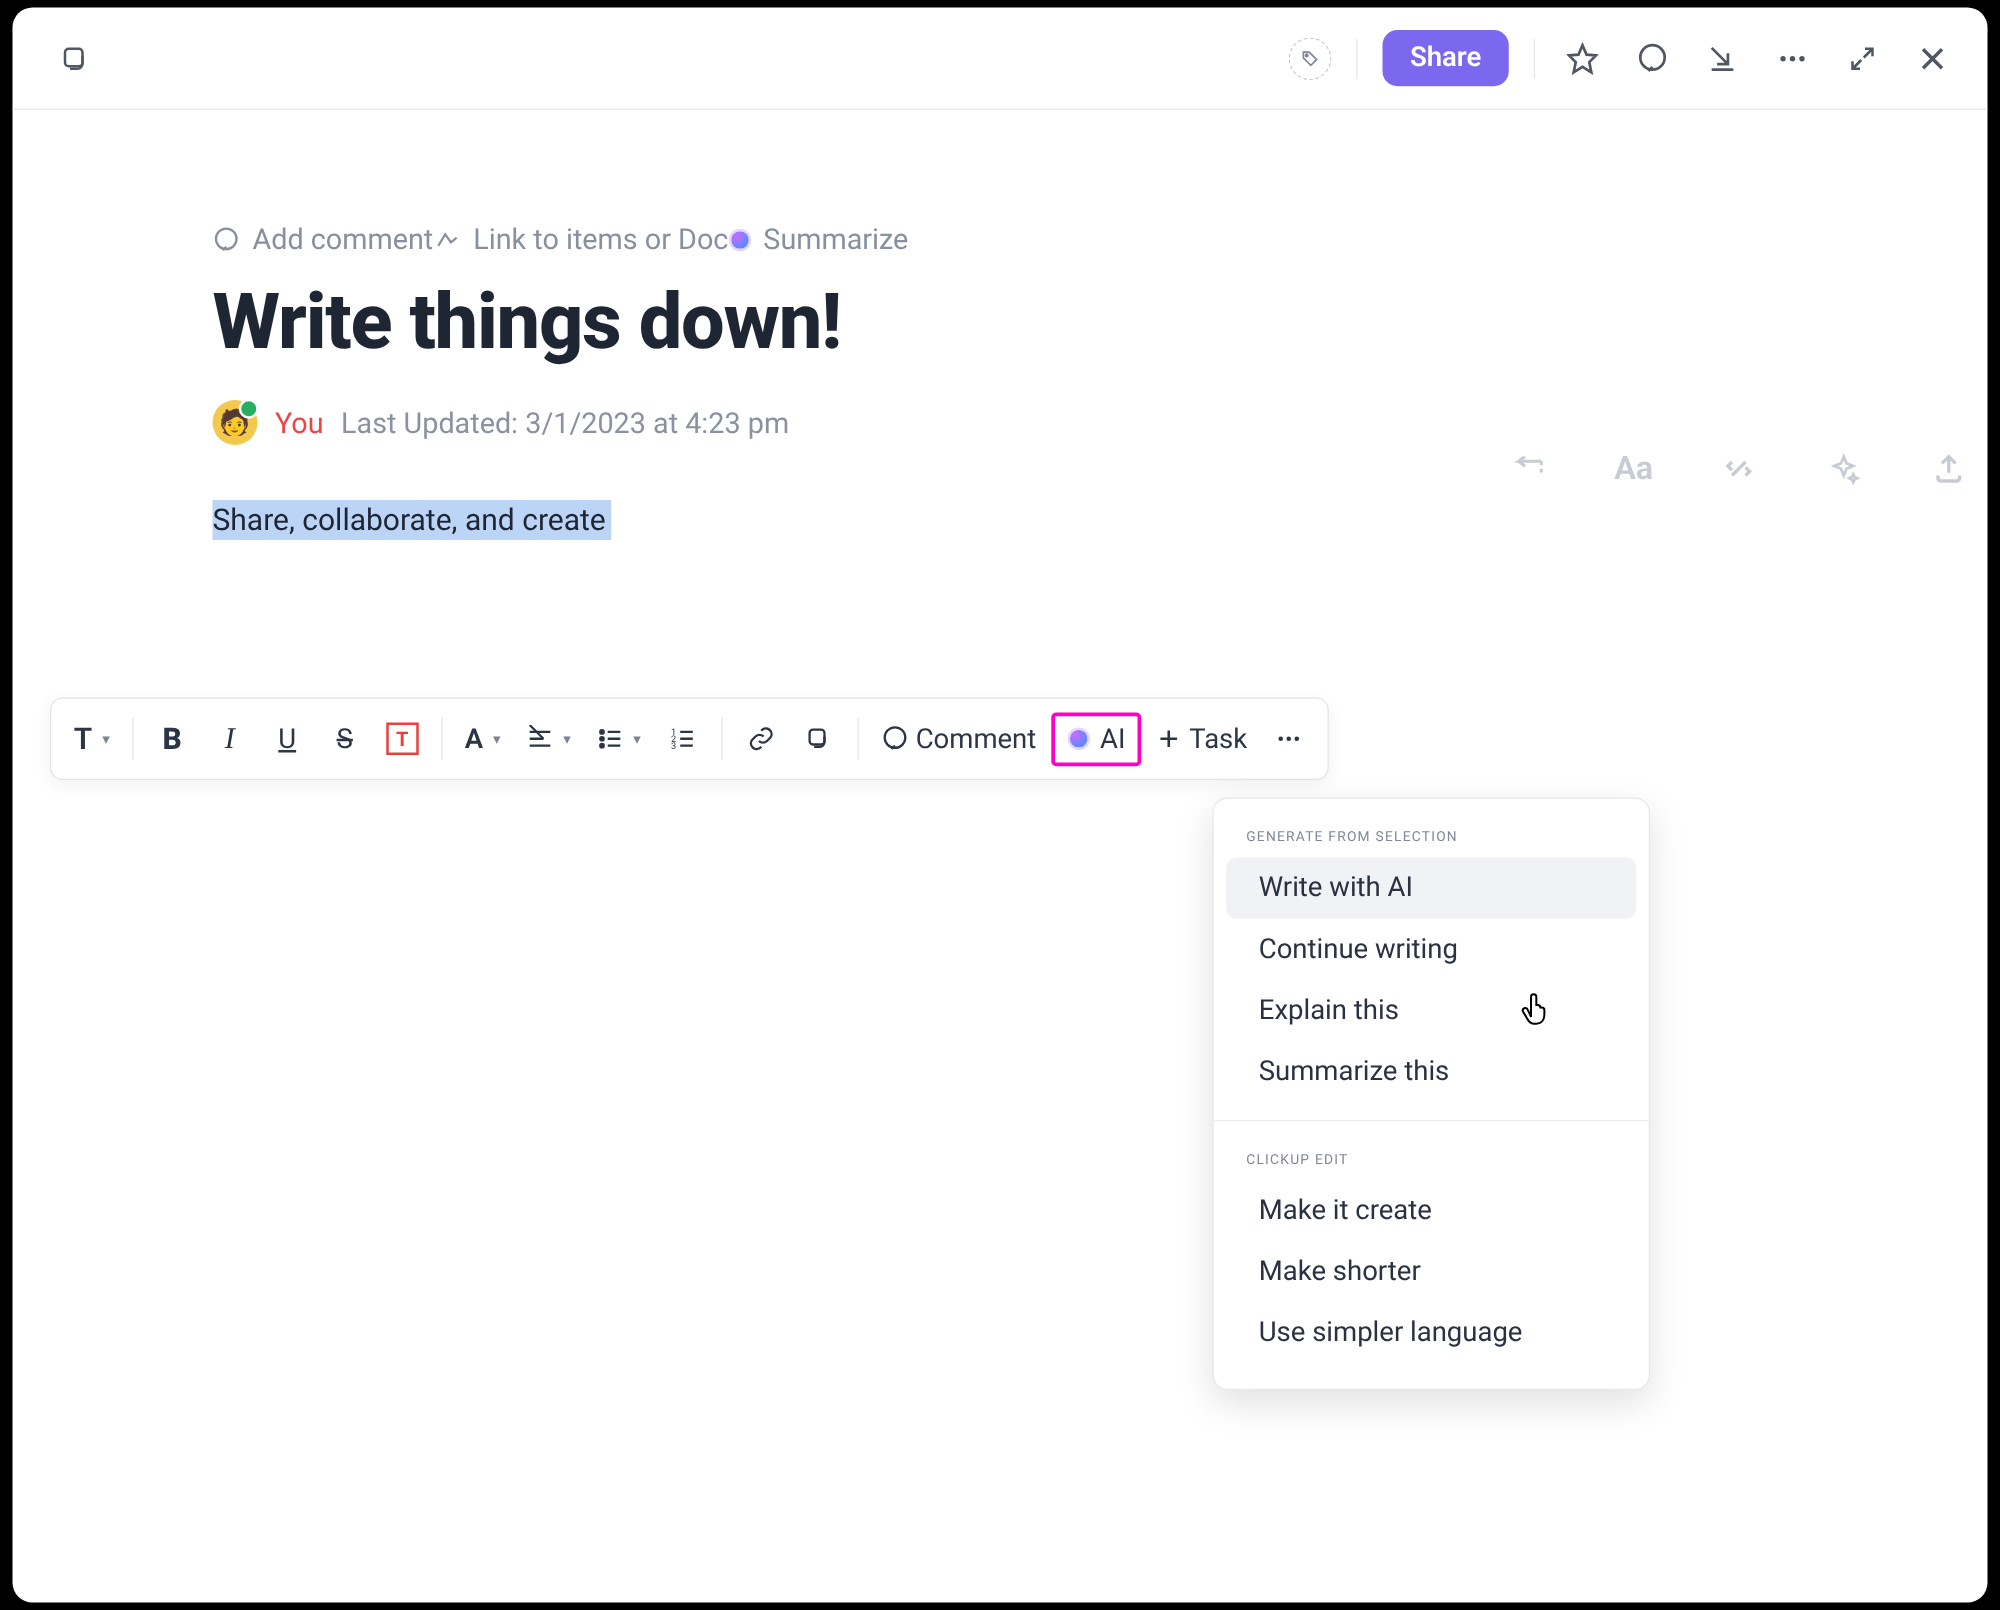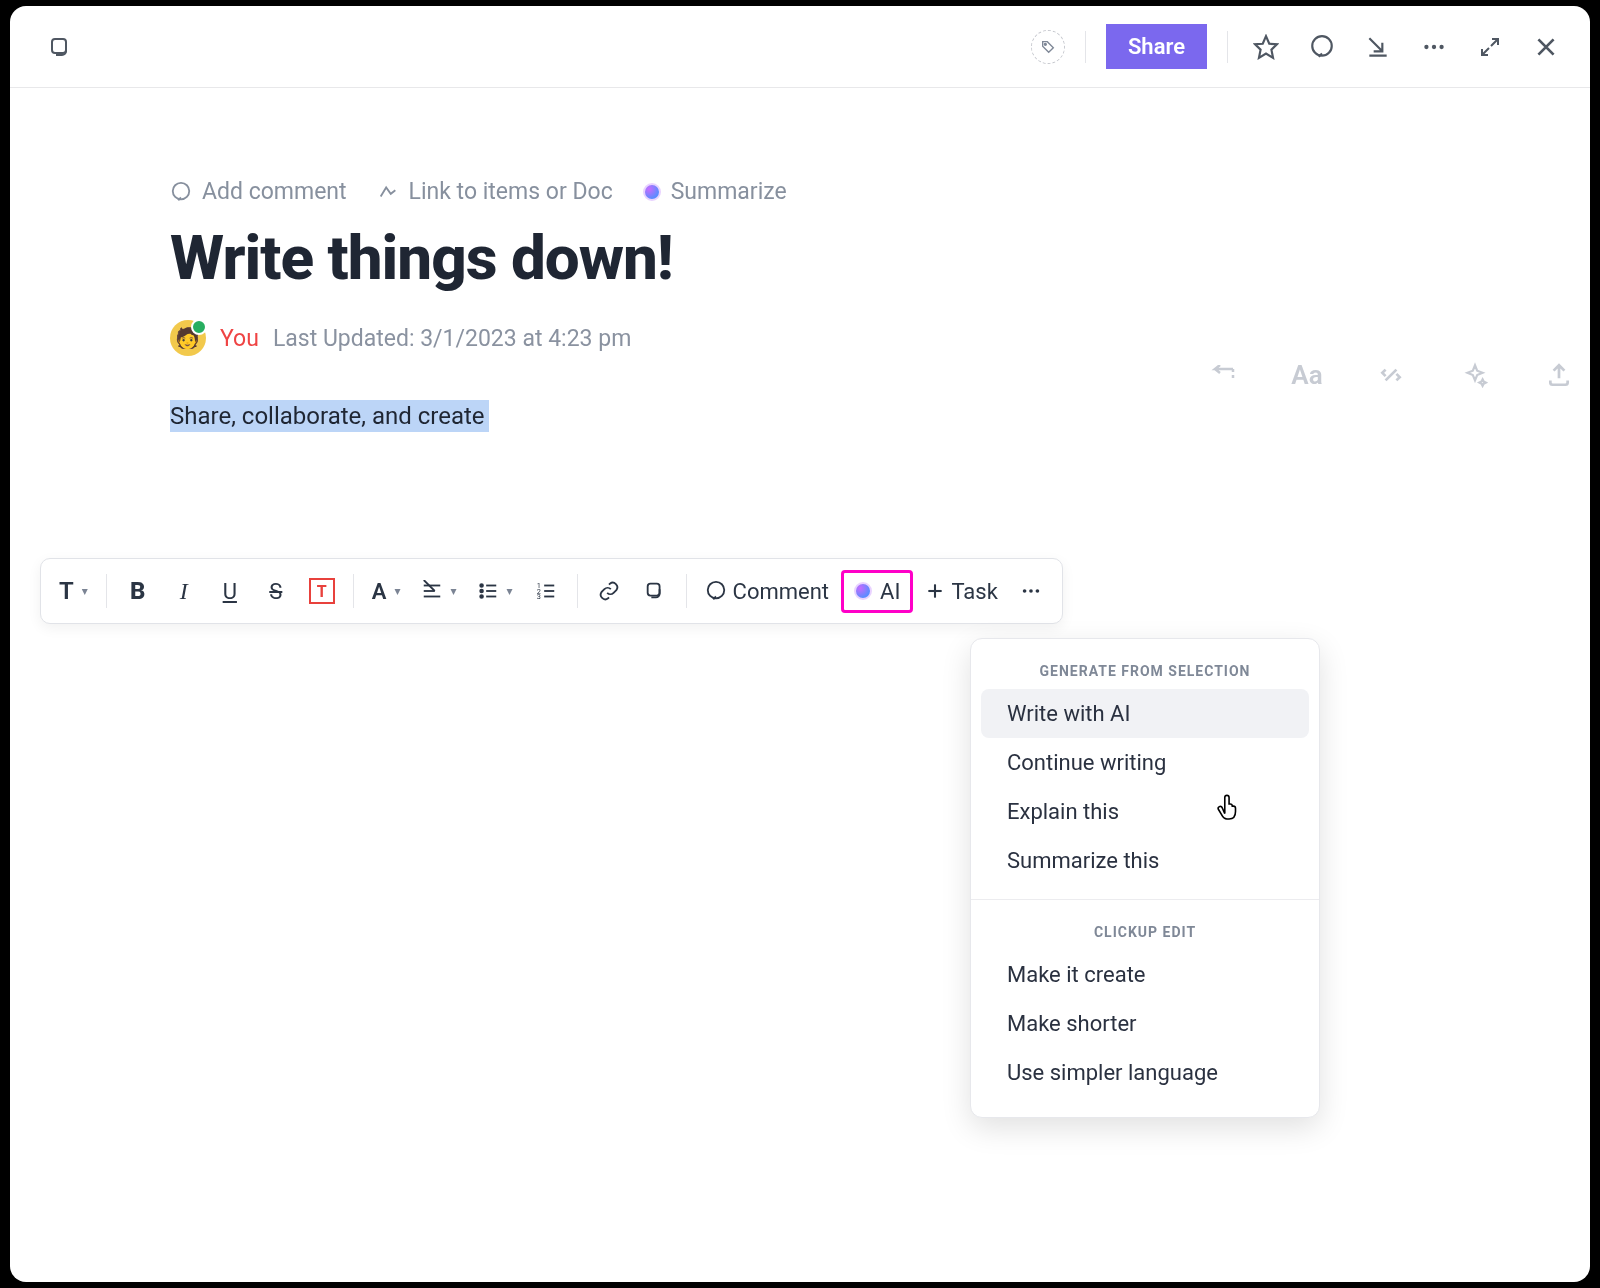--- a/index.html
+++ b/index.html
@@ -46,35 +46,35 @@
   }
   .vdiv {
     width:1px; height:32px; background:#e4e5e9;
   }
   .share-btn {
     background:#7b68ee;
     color:#fff;
     font-weight:600;
     font-size:22px;
     padding:10px 22px;
-    border-radius:0;
+    border-radius:12px;
     cursor:pointer;
   }
   
   .body {
     flex:1;
     position:relative;
     overflow:hidden;
   }
   .content {
     padding: 90px 0 0 160px;
     width: 1060px;
   }
   .meta-row {
-    display:flex; align-items:center; gap:30px;
+    display:flex; align-items:center; 
     color:#87909e; font-size:23px;
     margin-bottom: 16px;
   }
   .meta-item { display:flex; align-items:center; gap:10px; cursor:pointer; }
   .title {
     font-size:62px;
     font-weight:800;
     color:#1f2633;
     letter-spacing:-1px;
     margin-bottom: 26px;
@@ -161,26 +161,25 @@
     position:absolute;
     top:550px; left:960px;
     width:350px;
     background:#fff;
     border:1px solid #e7e8ec;
     border-radius:12px;
     box-shadow:0 10px 30px rgba(0,0,0,0.12);
     padding:14px 0 20px 0;
   }
   .dd-header {
-    font-size:14px;
-    font-weight:700;
+    font-size:11px;
+    font-weight:400;
     letter-spacing:1px;
     color:#7f8897;
     padding:10px 26px 10px 26px;
-    text-align:center;
   }
   .dd-item {
     font-size:22px;
     color:#2a3140;
     padding:12px 26px;
     cursor:pointer;
     border-radius:8px;
     margin:0 10px;
   }
   .dd-item.hover { background:#f1f2f5; }

